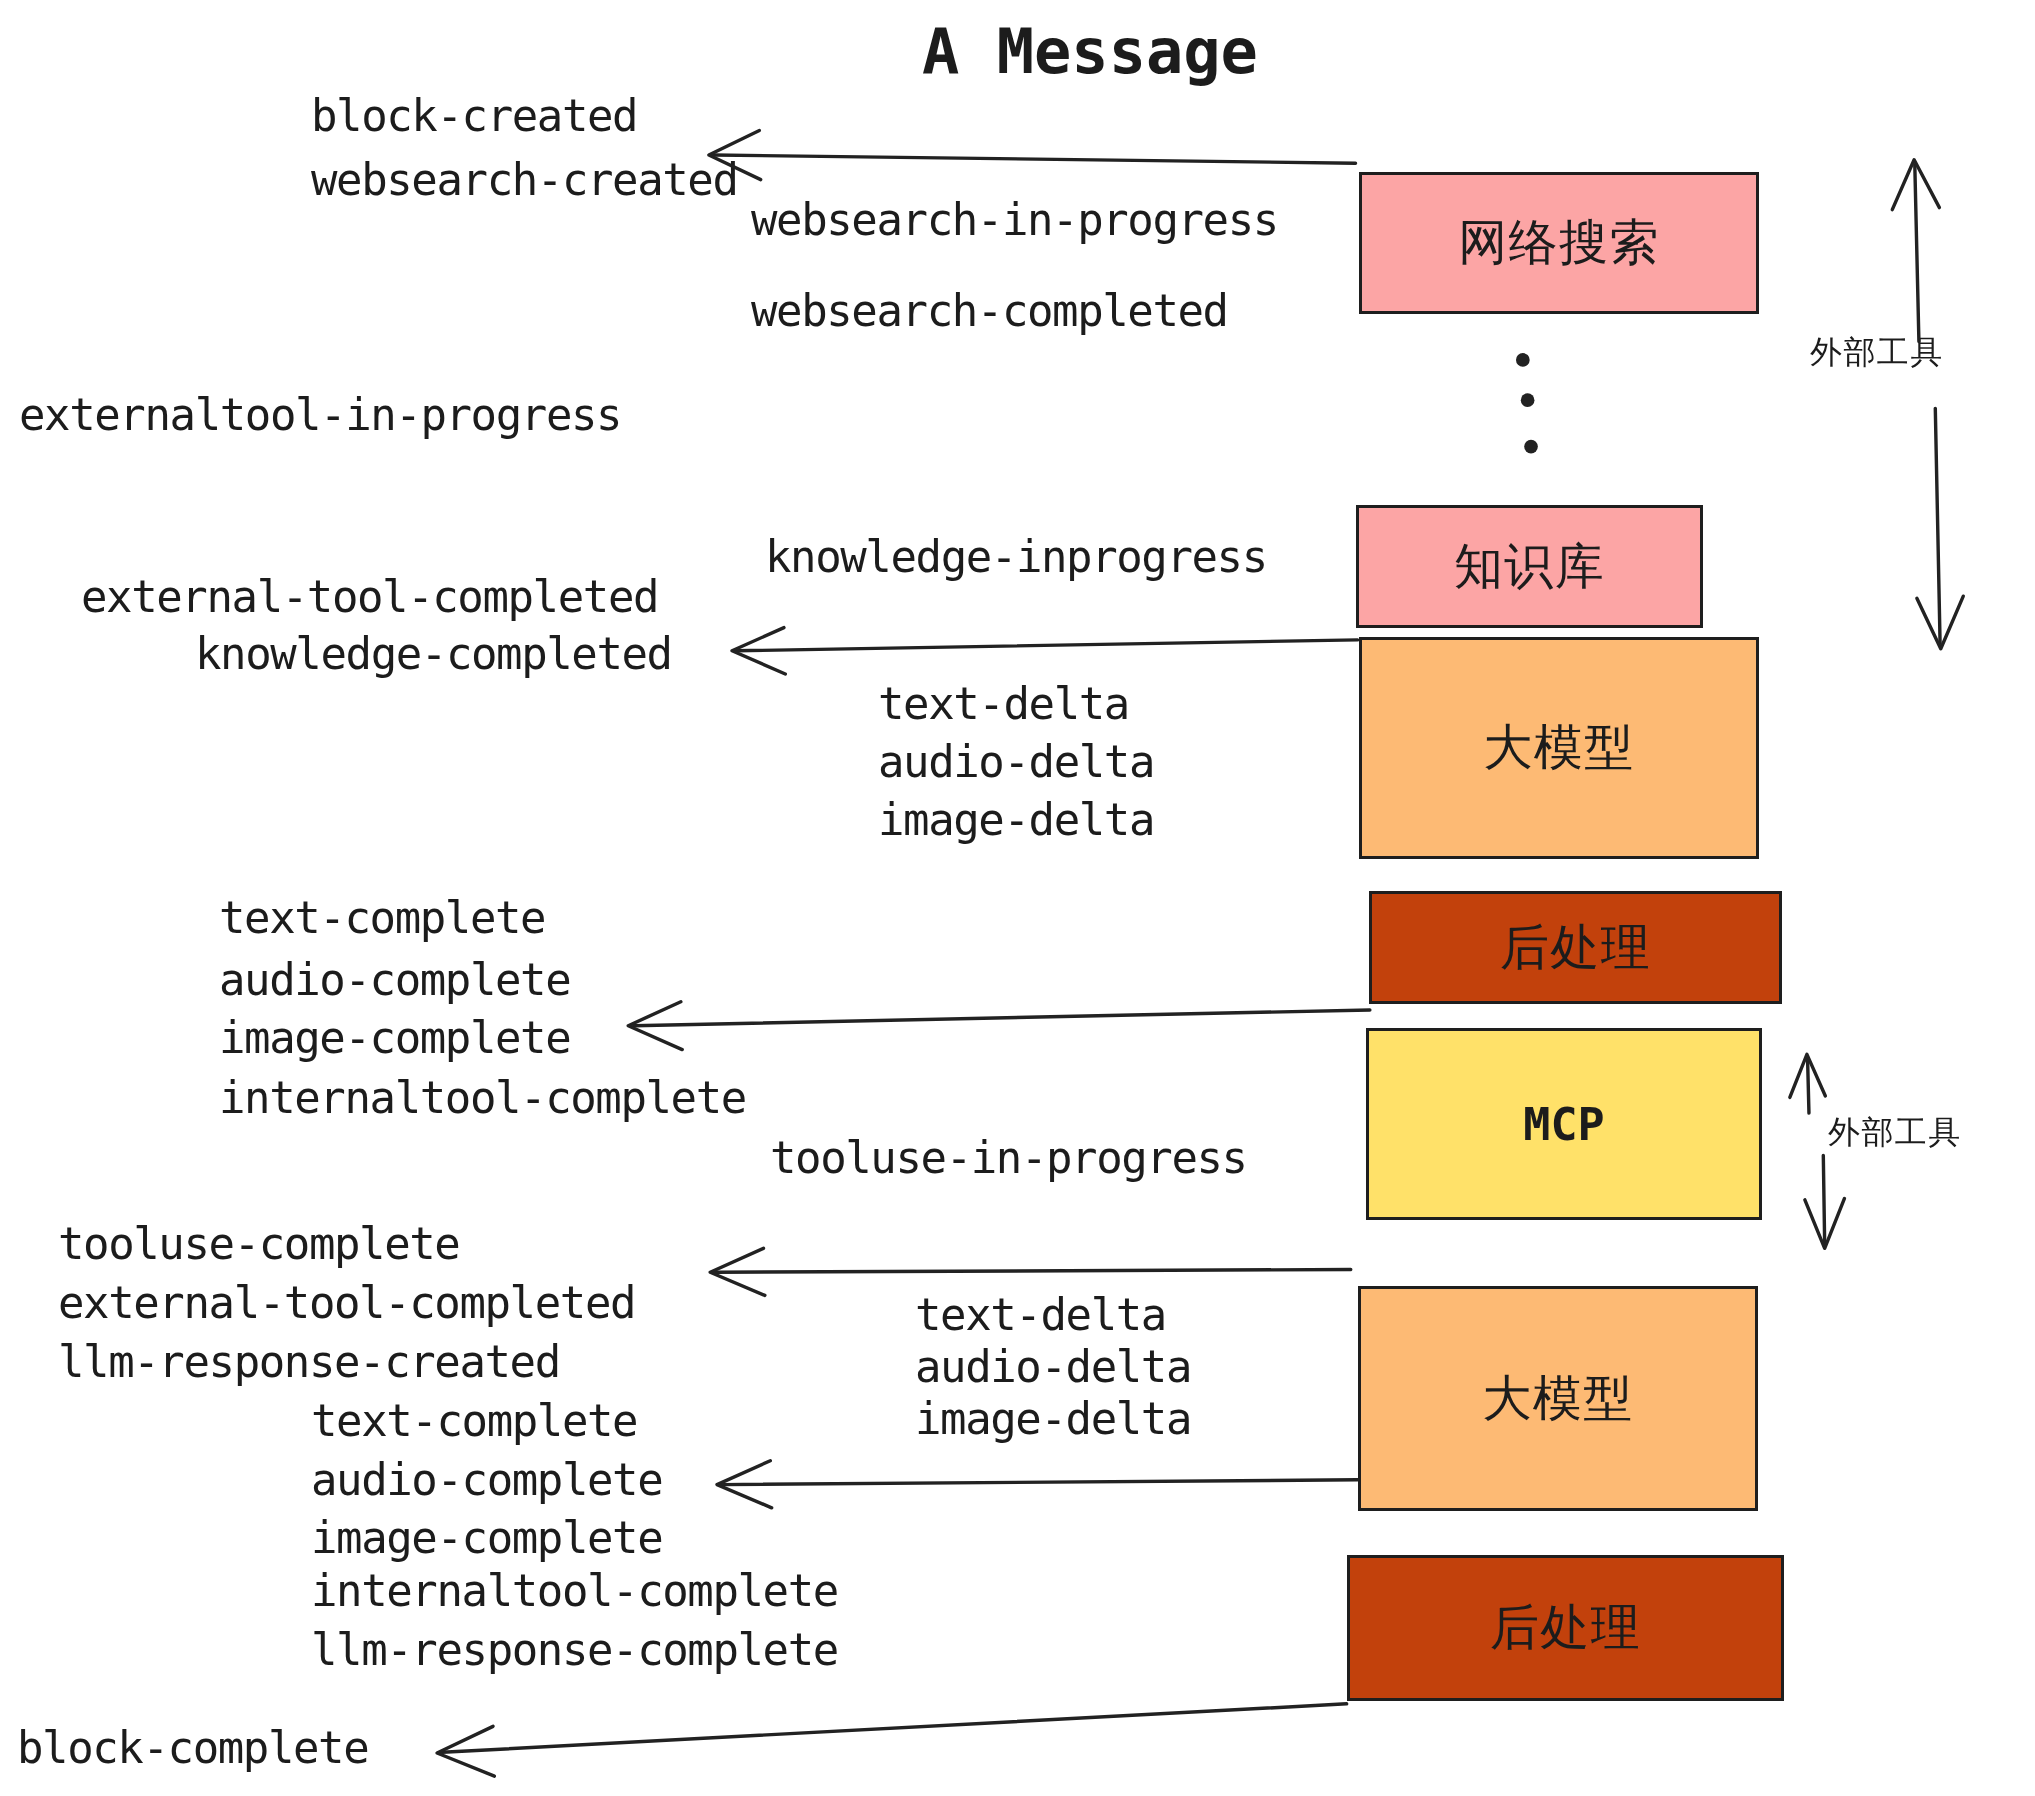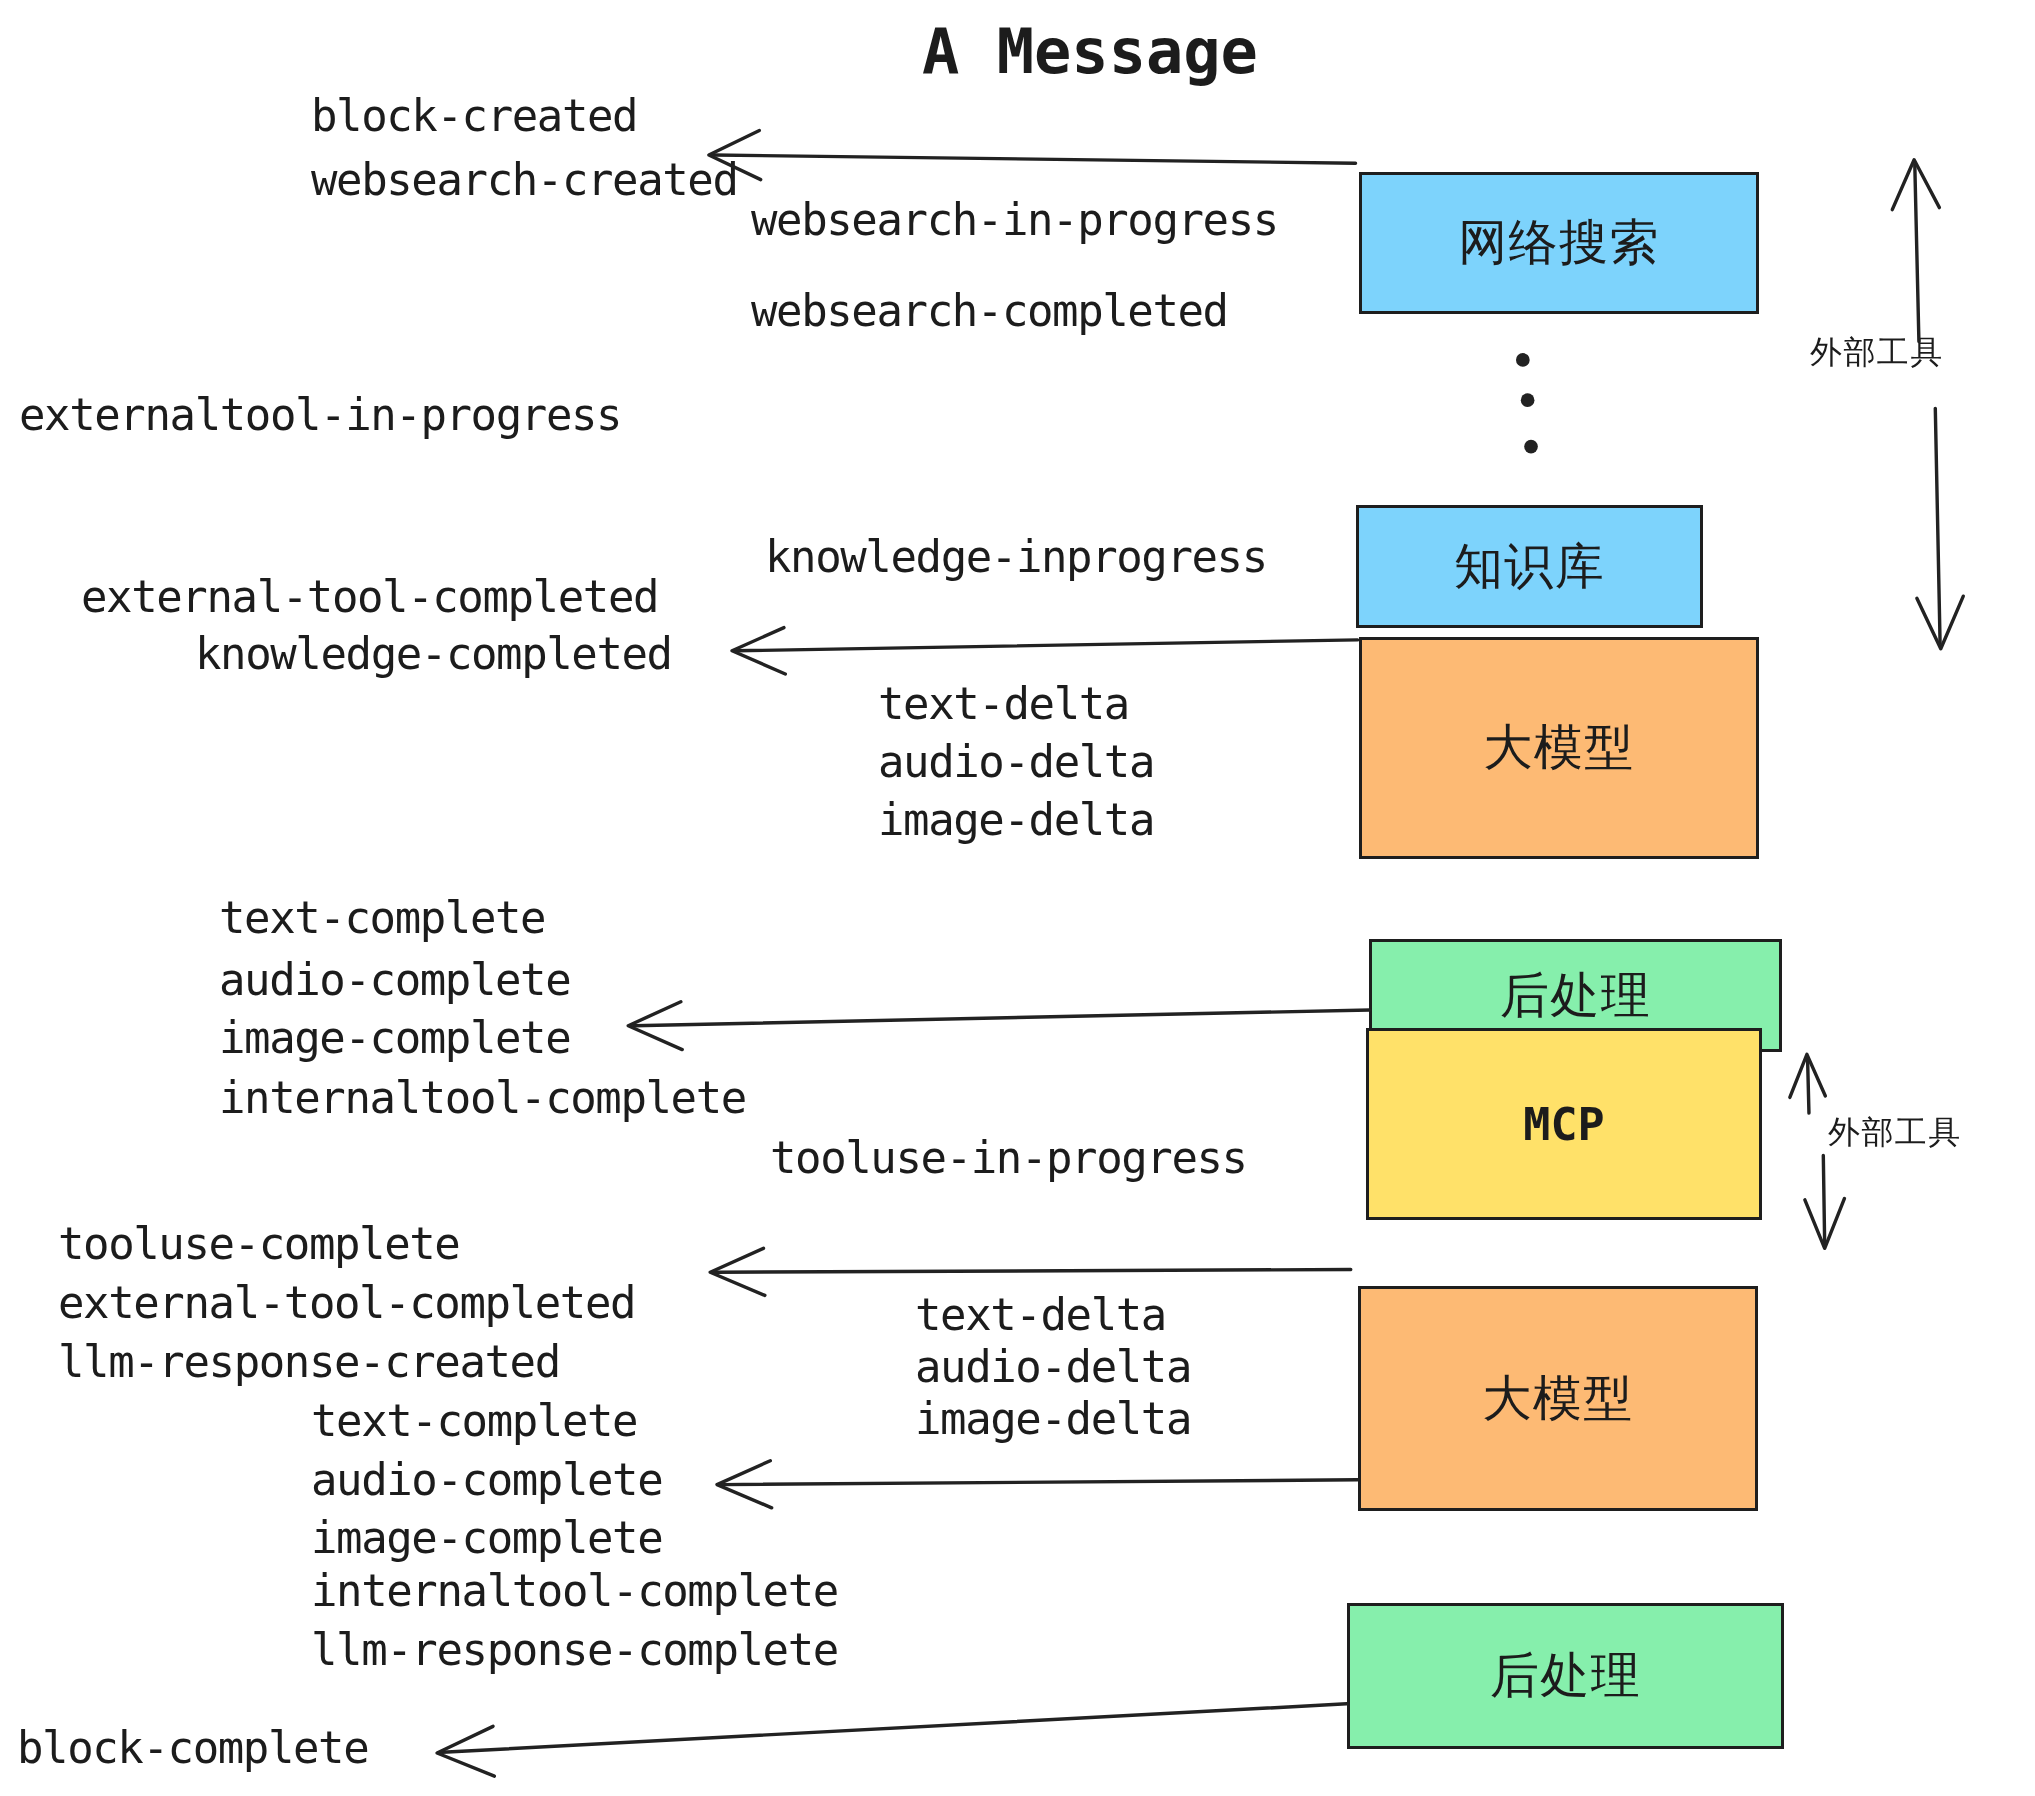--- a/index.html
+++ b/index.html
@@ -3,24 +3,24 @@
 <meta charset="utf-8">
 <style>
   html,body{margin:0;padding:0;background:#ffffff;}
   body{width:2035px;height:1796px;position:relative;overflow:hidden;
        font-family:"DejaVu Sans Mono","Liberation Mono",monospace;color:#1c1c1c;}
   .ev{position:absolute;font-size:44px;font-weight:normal;line-height:1;white-space:nowrap;letter-spacing:-1.4px;}
   .title{position:absolute;font-size:62px;font-weight:bold;white-space:nowrap;}
   .box{position:absolute;border:3.4px solid #1e1e1e;display:flex;align-items:center;justify-content:center;box-sizing:border-box;}
   .box .zh{font-family:"Liberation Sans",sans-serif;font-size:49px;font-weight:500;letter-spacing:1.4px;}
   .box .mono{font-size:45px;font-weight:bold;}
-  .pink{background:#7dd3fc;}
+  .pink{background:#fca5a5;}
   .green{background:#fdba74;}
   .yellow{background:#ffe169;}
-  .white{background:#86efac;margin-top:48px;}
+  .white{background:#c2410c;}
   .side-label{position:absolute;font-family:"Liberation Sans",sans-serif;font-size:32px;font-weight:500;white-space:nowrap;letter-spacing:1.4px;}
   svg.overlay{position:absolute;left:0;top:0;pointer-events:none;}
 </style>
 </head>
 <body>
 
 <div class="title" style="left:922px;top:15px;">A Message</div>
 
 <div class="box pink" style="left:1359px;top:172px;width:400px;height:142px;">
     <span class="zh">网络搜索</span>

